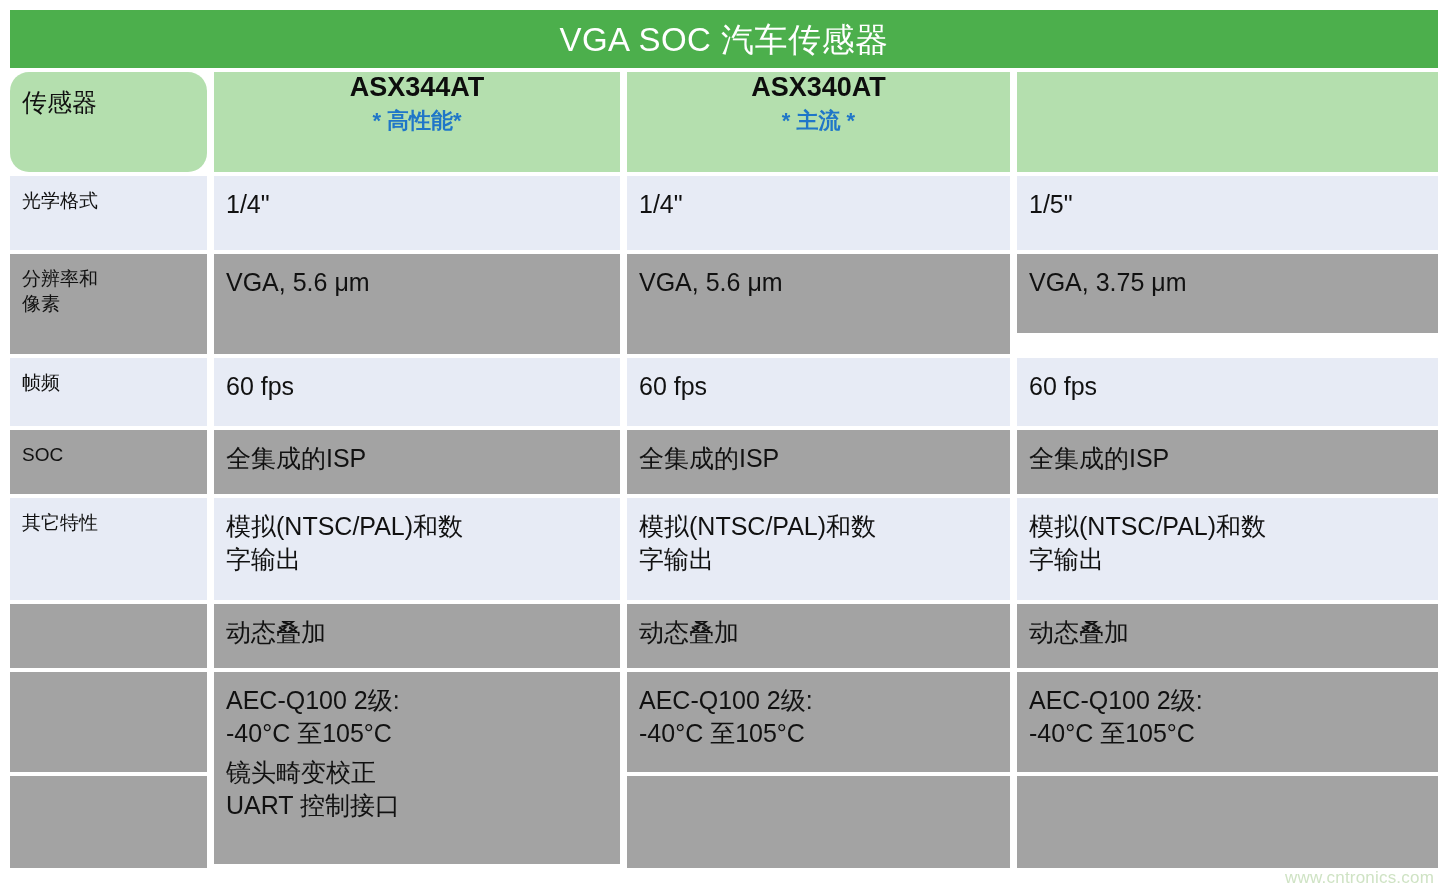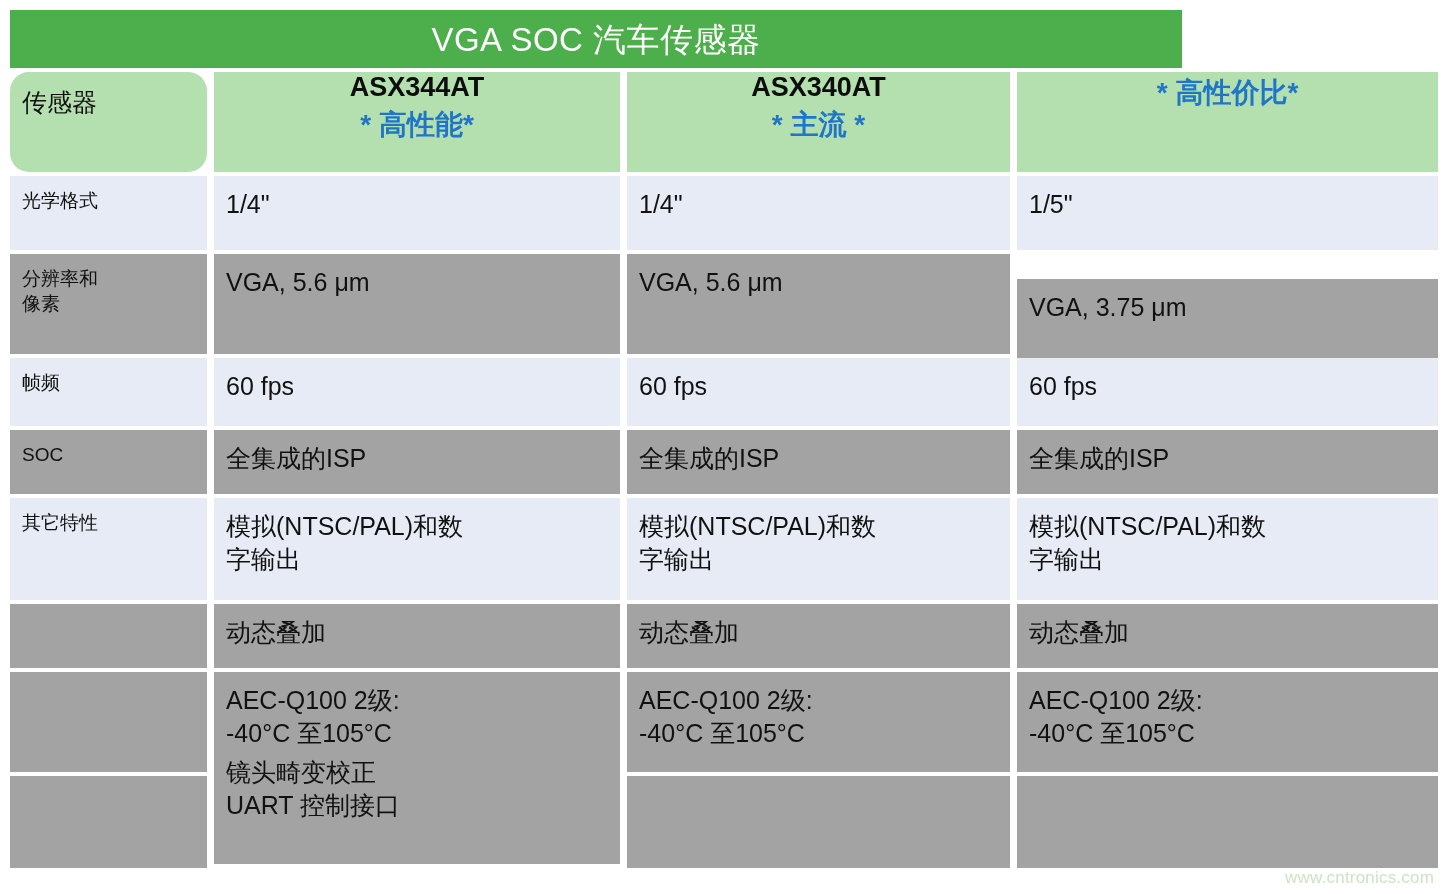--- a/index.html
+++ b/index.html
@@ -16,21 +16,21 @@
     position:absolute;
     left:0;top:0;
     width:1448px;height:894px;
     background:#ffffff;
   }
 
   
   .title-bar{
     position:absolute;
     left:10px;top:10px;
-    width:1172px;height:58px;
+    width:1428px;height:58px;
     background:#4caf4c;
     display:flex;align-items:center;justify-content:center;
   }
   .title-bar .title-text{
     color:#ffffff;
     font-size:33px;
     font-weight:400;
     letter-spacing:.5px;
     line-height:1;
     white-space:nowrap;
@@ -65,21 +65,21 @@
   .hdr-part{
     text-align:center;
   }
   .hdr-part .part-no{
     display:block;
     font-size:27px;font-weight:bold;color:#0d0d0d;
     line-height:1.18;
   }
   .hdr-part .part-tag{
     display:block;
-    font-size:28px;font-weight:bold;color:#1f76c8;
+    font-size:22px;font-weight:bold;color:#1f76c8;
     line-height:1.5;
   }
 
   
   .tintA{background:#e7ebf5;}
   .tintB{background:#a3a3a3;}
 
   .rowlabel{
     font-size:19px;color:#111111;
     padding:12px 0 0 12px;
@@ -116,31 +116,30 @@
   <div class="cell c0 hdr hdr-label" style="top: 0px; height: 100px;">传感器</div>
       <div class="cell c1 hdr hdr-part" style="top: 0px; height: 100px;">
         <span class="part-no">ASX344AT</span>
         <span class="part-tag" style="color: rgb(31, 118, 200);">* 高性能*</span>
       </div>
       <div class="cell c2 hdr hdr-part" style="top: 0px; height: 100px;">
         <span class="part-no">ASX340AT</span>
         <span class="part-tag" style="color: rgb(31, 118, 200);">* 主流 *</span>
       </div>
       <div class="cell c3 hdr hdr-part" style="top: 0px; height: 100px;">
-        <span class="part-tag" style="color: rgb(31, 118, 200);">* 高性价比*</span>
       </div>
       <div class="cell c0 tintA rowlabel" style="top: 104px; height: 74px; white-space: pre-line;">光学格式</div>
       <div class="cell c1 tintA value" style="top: 104px; height: 74px;">1/4"</div>
       <div class="cell c2 tintA value" style="top: 104px; height: 74px;">1/4"</div>
       <div class="cell c3 tintA value" style="top: 104px; height: 74px;">1/5"</div>
       <div class="cell c0 tintB rowlabel" style="top: 182px; height: 100px; white-space: pre-line;">分辨率和
 像素</div>
       <div class="cell c1 tintB value" style="top: 182px; height: 100px;">VGA, 5.6 μm</div>
       <div class="cell c2 tintB value" style="top: 182px; height: 100px;">VGA, 5.6 μm</div>
-      <div class="cell c3 tintB value" style="top: 182px; height: 79px; margin-top: 25px;">VGA, 3.75 μm</div>
+      <div class="cell c3 tintB value" style="top: 182px; height: 79px;">VGA, 3.75 μm</div>
       <div class="cell c0 tintA rowlabel" style="top: 286px; height: 68px; white-space: pre-line;">帧频</div>
       <div class="cell c1 tintA value" style="top: 286px; height: 68px;">60 fps</div>
       <div class="cell c2 tintA value" style="top: 286px; height: 68px;">60 fps</div>
       <div class="cell c3 tintA value" style="top: 286px; height: 68px;">60 fps</div>
       <div class="cell c0 tintB rowlabel" style="top: 358px; height: 64px; white-space: pre-line;">SOC</div>
       <div class="cell c1 tintB value" style="top: 358px; height: 64px;">全集成的ISP</div>
       <div class="cell c2 tintB value" style="top: 358px; height: 64px;">全集成的ISP</div>
       <div class="cell c3 tintB value" style="top: 358px; height: 64px;">全集成的ISP</div>
       <div class="cell c0 tintA rowlabel" style="top: 426px; height: 102px; white-space: pre-line;">其它特性</div>
       <div class="cell c1 tintA value" style="top: 426px; height: 102px;">模拟(NTSC/PAL)和数

